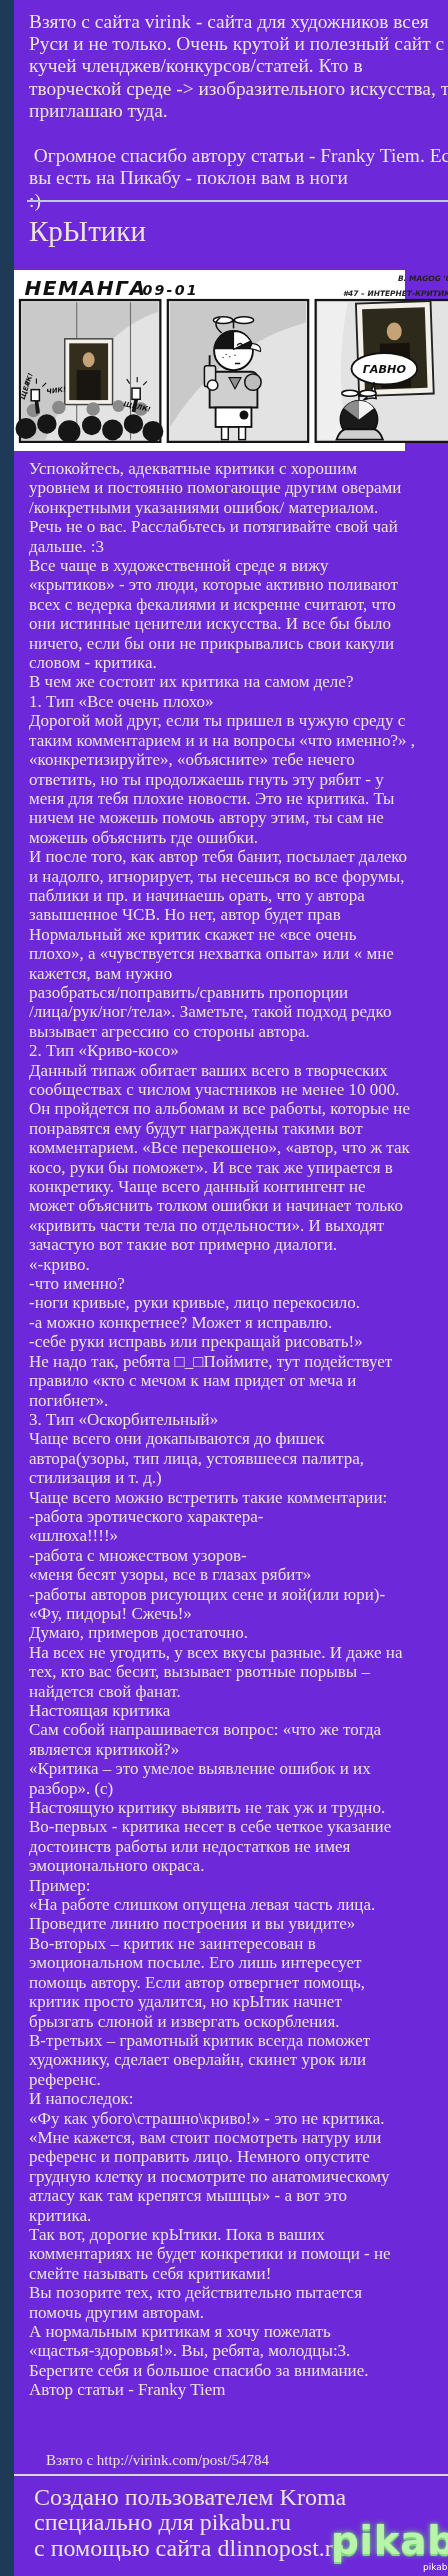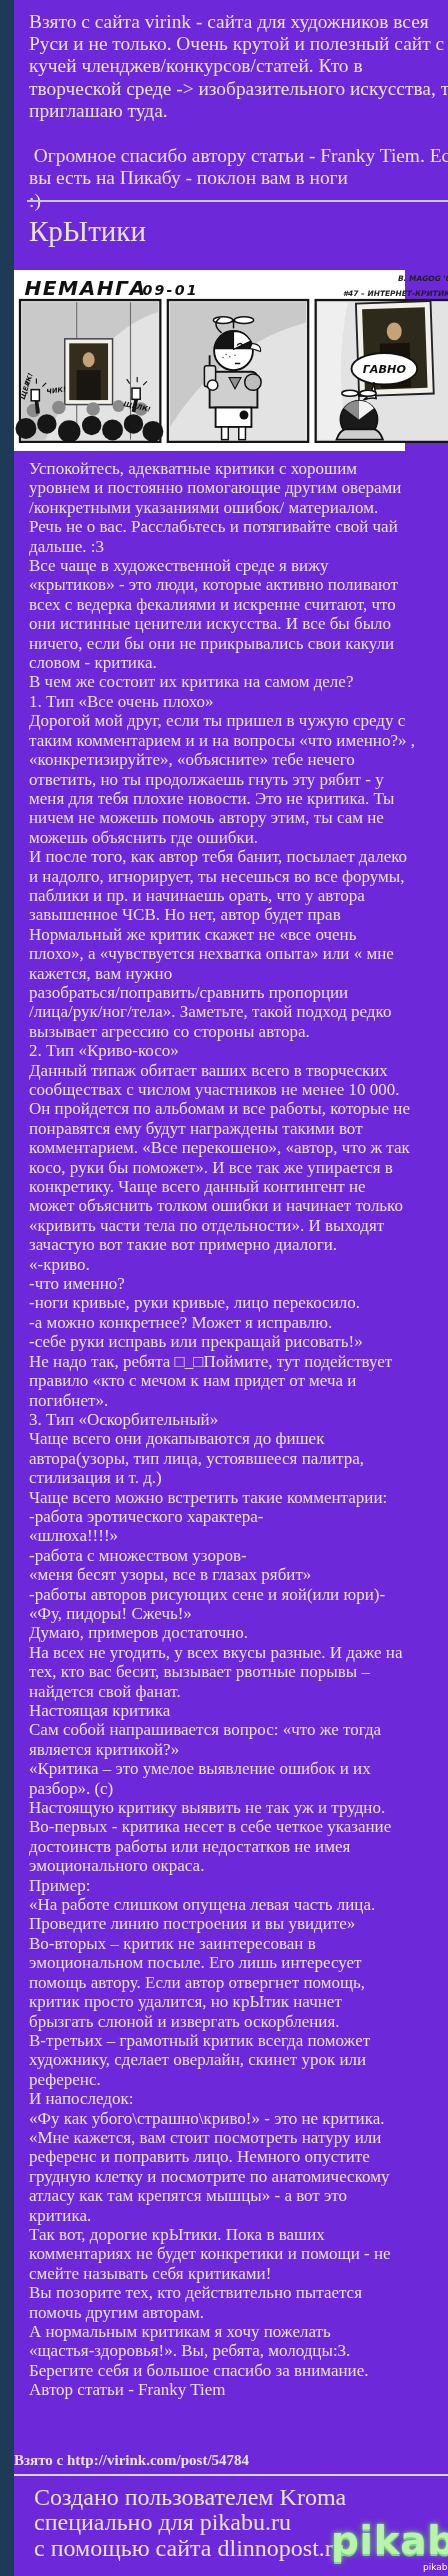--- a/index.html
+++ b/index.html
@@ -4,21 +4,21 @@
 <style>
   html,body{margin:0;padding:0;background:#1e3a56;}
   .page{position:relative;width:448px;height:2576px;background:#6d28d9;
         font-family:"Liberation Serif",serif;color:#e9e4d8;overflow:hidden;margin-left:14px;}
   .line{white-space:pre;}
   .intro{position:absolute;top:10.5px;left:15px;right:4.5px;font-size:19.4px;line-height:22.4px;}
   .rule-intro{position:absolute;top:200px;left:13.4px;right:0;height:1.5px;background:#c3c9cf;}
   .title{position:absolute;top:215px;left:15px;margin:0;font-size:29px;font-weight:400;text-align:right;}
   .comic{position:absolute;top:270px;left:0;width:391px;height:181px;background:#ffffff;font-style:italic;}
   .article{position:absolute;top:459px;left:15px;right:1.5px;font-size:17px;line-height:19.4px;}
-  .source{position:absolute;top:2452px;left:0;font-size:15px;font-weight:bold;}
+  .source{position:absolute;top:2452px;left:32px;font-size:15px;}
   .rule-footer{position:absolute;top:2474px;left:0;width:448px;height:2.2px;background:#d6d6d6;}
   .credits{position:absolute;top:2485px;left:20px;font-size:24px;line-height:25.4px;}
   .pikabu-logo{position:absolute;top:2521px;left:317px;display:flex;align-items:center;}
   .logo-text{font-family:"DejaVu Sans",sans-serif;font-weight:bold;font-size:39px;line-height:1;
              color:#b9f4ab;letter-spacing:0.7px;
              text-shadow:0 0 2.2px #7fd87f,0 0 6px #6fcf6f,0 1.5px 0 #86d986;}
   .muffin{margin-left:-1.5px;margin-top:-4.5px;}
   .watermark{position:absolute;top:2562px;left:409px;font-family:"DejaVu Sans",sans-serif;
              font-size:9px;color:#ffffff;}
   

